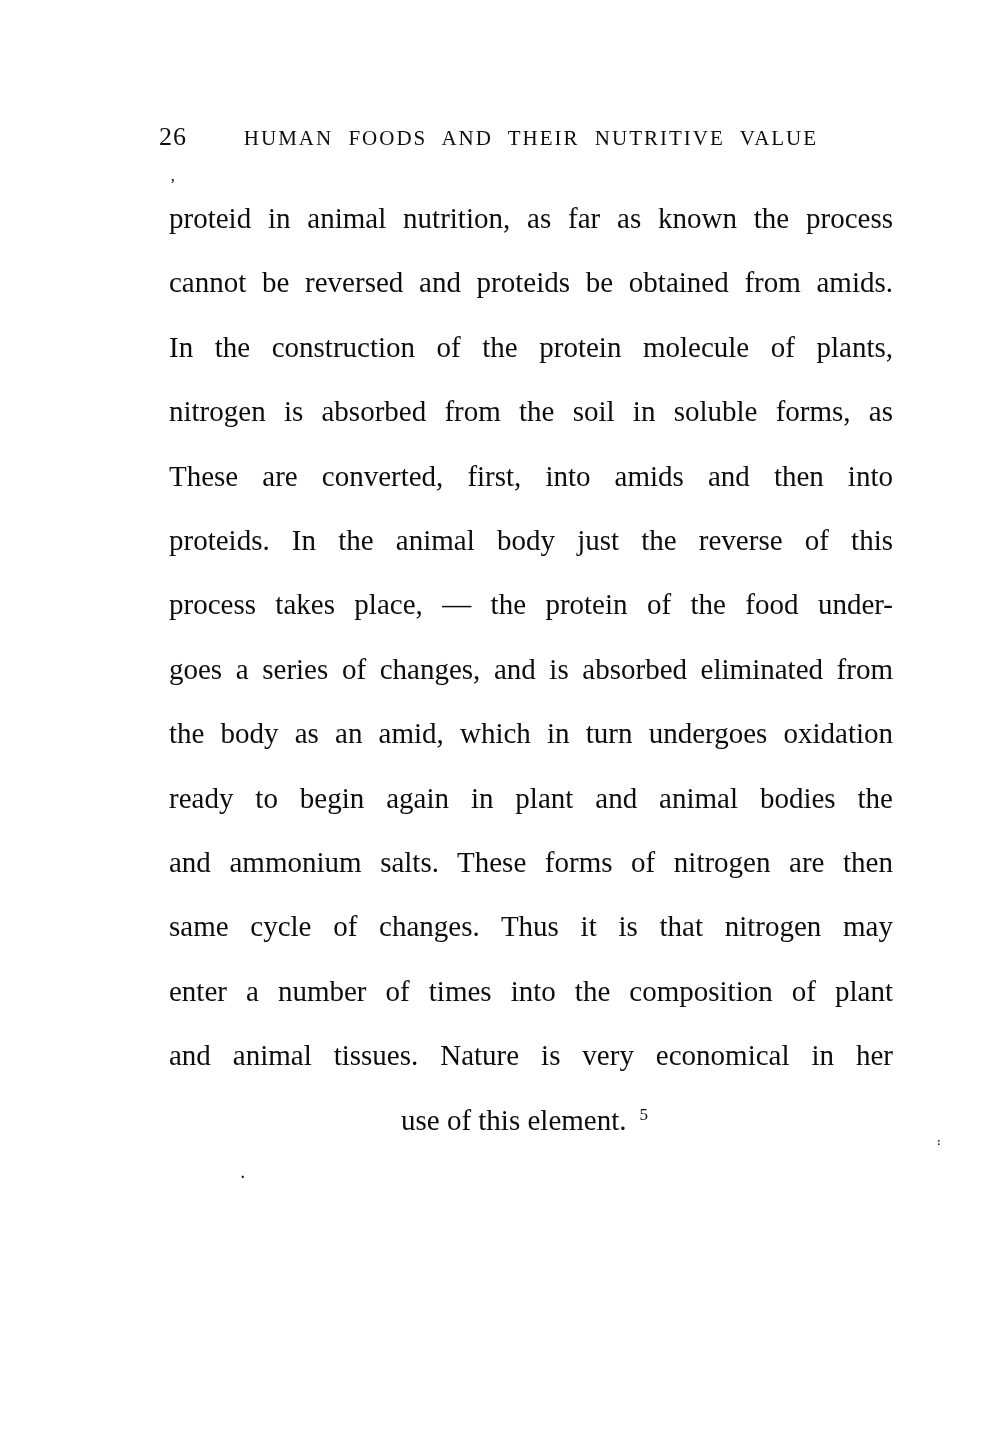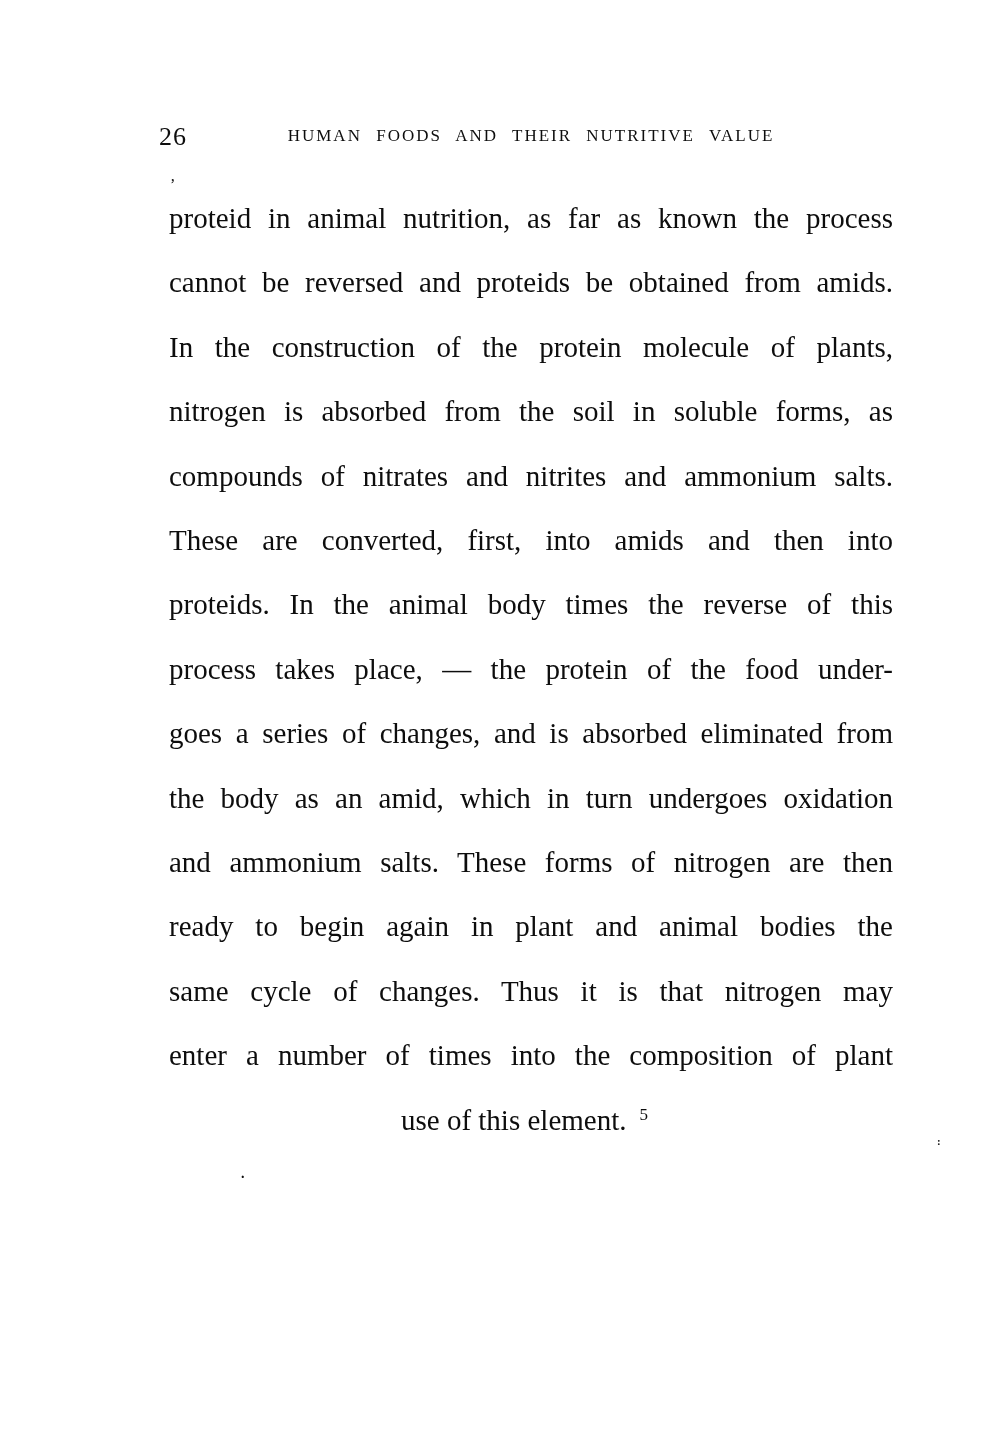--- a/index.html
+++ b/index.html
@@ -29,21 +29,21 @@
     white-space: nowrap;
   }
   .pagenum {
     position: absolute;
     left: 3px;
     top: -4px;
     font-size: 26px;
     letter-spacing: 1px;
   }
   .title {
-    font-size: 17px;
+    font-size: 21px;
     letter-spacing: 2px;
     word-spacing: 8px;
     text-align: center;
   }
   .body-text {
     position: absolute;
     top: 160px;
     left: 130px;
     width: 776px;
     font-size: 29px;
@@ -87,29 +87,29 @@
     <span class="title">HUMAN FOODS AND THEIR NUTRITIVE VALUE</span>
   </header>
 
   <main class="body-text">
     <span class="artifact-apostrophe">ʼ</span>
 
   <div class="line just">proteid in animal nutrition, as far as known the process</div>
       <div class="line just">cannot be reversed and proteids be obtained from amids.</div>
       <div class="line just">In the construction of the protein molecule of plants,</div>
       <div class="line just">nitrogen is absorbed from the soil in soluble forms, as</div>
-      <div class="line just">compounds of nitrates and nitrites and ammonium salts.</div>
       <div class="line just">These are converted, first, into amids and then into</div>
-      <div class="line just">proteids. In the animal body times the reverse of this</div>
+      <div class="line just">proteids. In the animal body just the reverse of this</div>
       <div class="line just">process takes place, — the protein of the food under-</div>
       <div class="line just">goes a series of changes, and is absorbed eliminated from</div>
       <div class="line just">the body as an amid, which in turn undergoes oxidation</div>
+      <div class="line just">ready to begin again in plant and animal bodies the</div>
       <div class="line just">and ammonium salts. These forms of nitrogen are then</div>
-      <div class="line just">ready to begin again in plant and animal bodies the</div>
       <div class="line just">same cycle of changes. Thus it is that nitrogen may</div>
       <div class="line just">enter a number of times into the composition of plant</div>
+      <div class="line just">and animal tissues. Nature is very economical in her</div>
       <div class="line">use of this element.<sup>5</sup></div>
     </main>
 
   <span class="speck speck-1">:</span>
   <span class="speck speck-2">.</span>
 
 </div>
 
 </body></html>

